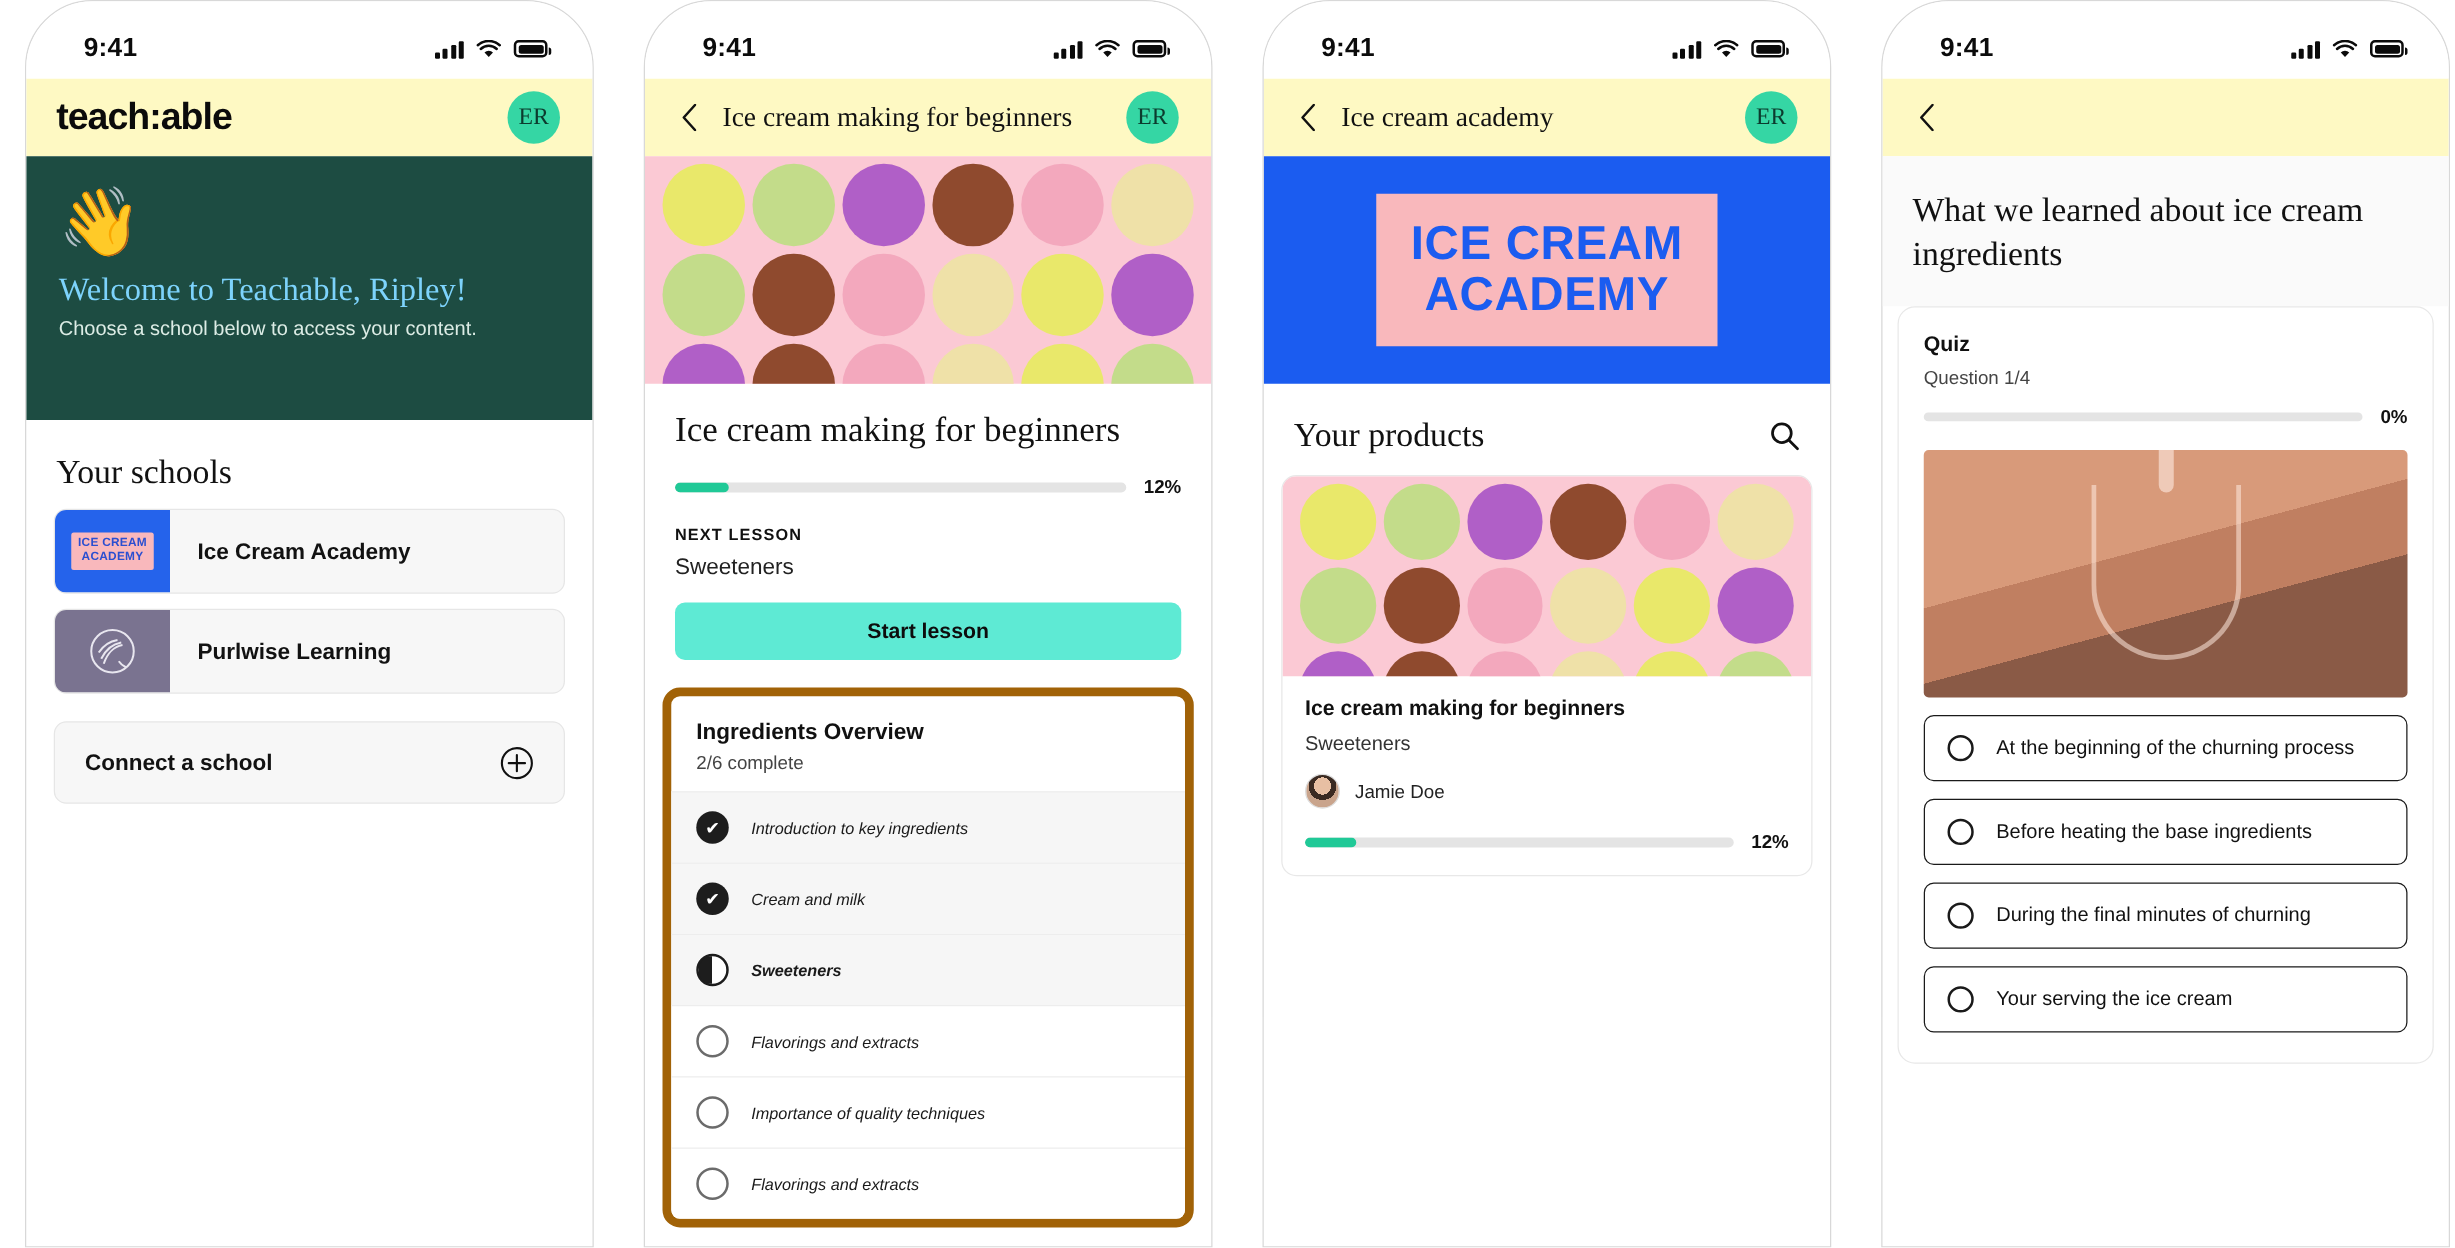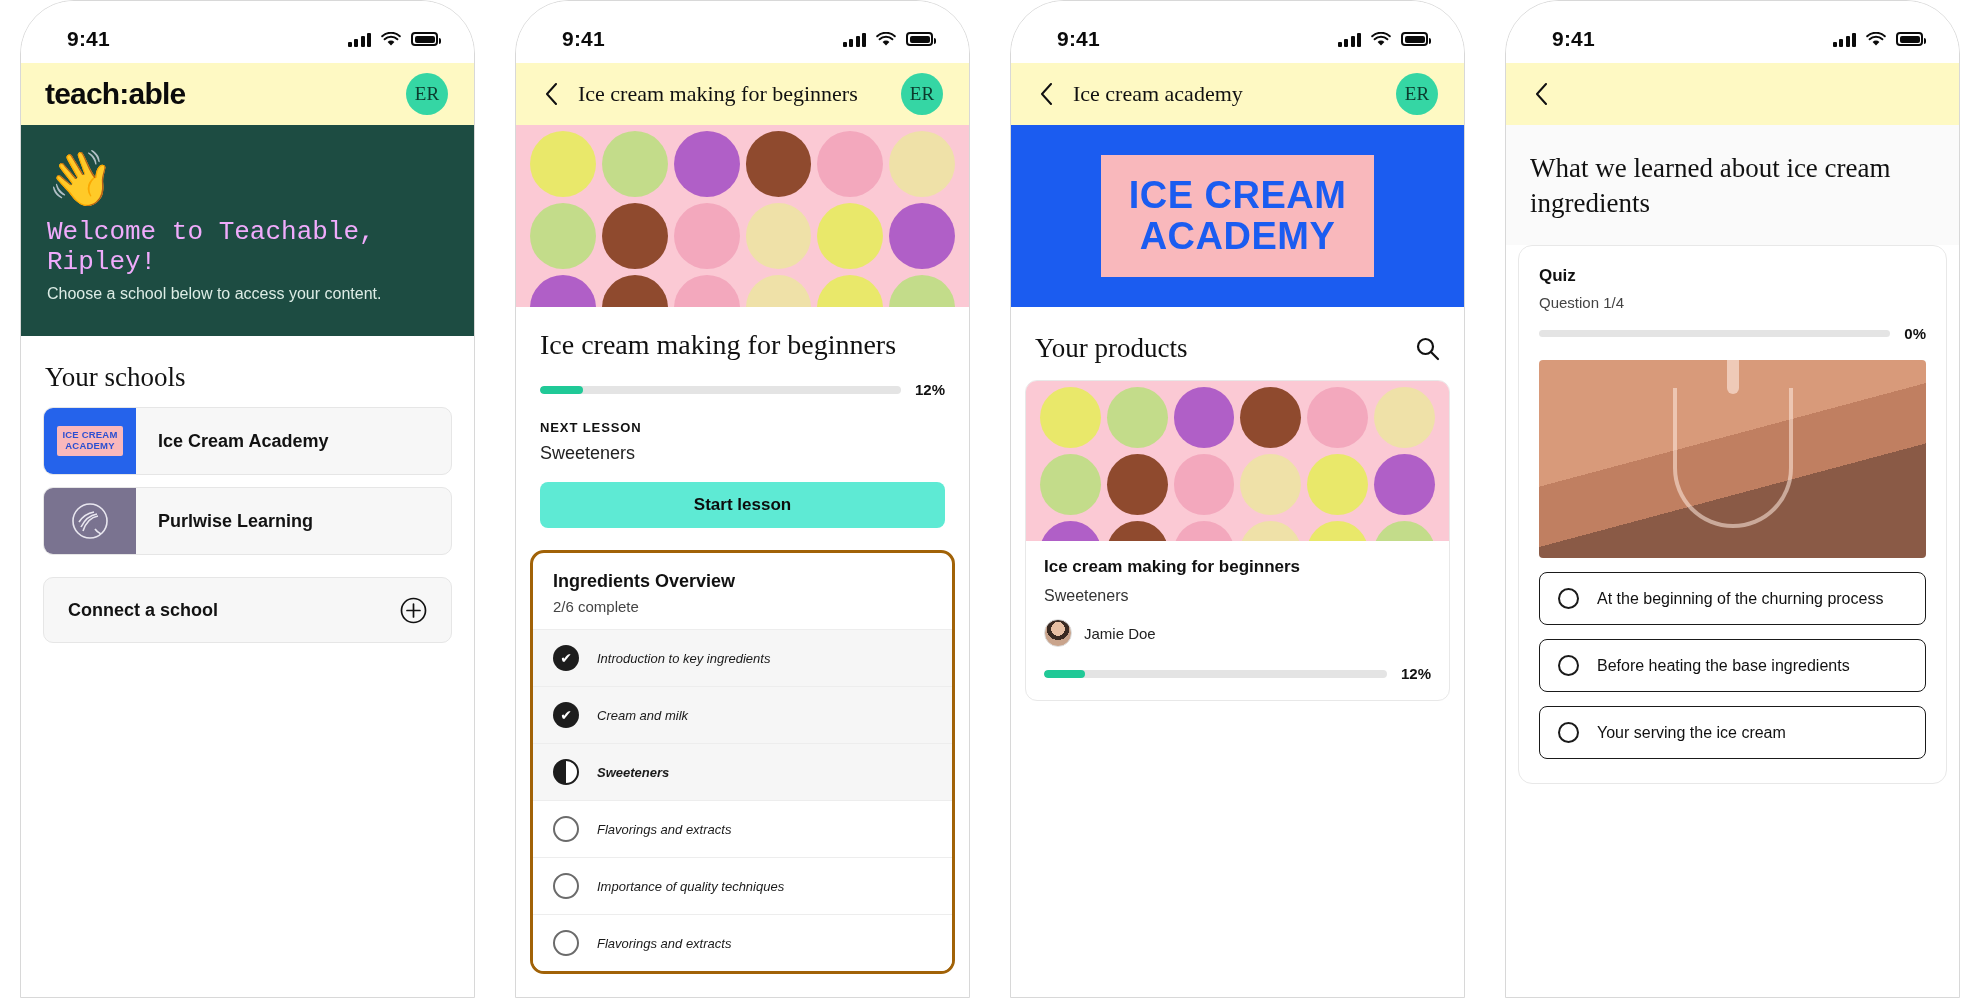--- a/index.html
+++ b/index.html
@@ -61,21 +61,21 @@
   }
 
   
   .welcome {
     background: #1d4c42;
     padding: 26px 26px 30px 26px;
     color: #fff;
     height: 211px;
   }
   .wave { font-size: 54px; line-height: 1; color: #6ee7b7; display:block; }
-  .welcome-title { font-family: Liberation Mono, monospace; font-size: 26px; font-weight: 400; margin-top: 12px; color: #f0abfc; }
+  .welcome-title { font-family: Liberation Serif, serif; font-size: 26px; font-weight: 400; margin-top: 12px; color: #7dd3fc; }
   .welcome-sub { font-size: 16px; margin-top: 8px; color: #dcece5; }
 
   .section-title { font-family: "Liberation Serif", serif; font-size: 27px; color: #121212; padding: 26px 24px 14px 24px; }
 
   .school-row {
     display: flex; align-items: center;
     background: #f7f7f7;
     border: 1px solid #e6e6e6;
     border-radius: 10px;
     margin: 0 22px 12px 22px;
@@ -113,21 +113,21 @@
   .ppct { font-size: 15px; font-weight: 700; color:#111; }
   .eyebrow { font-size: 13px; font-weight: 700; letter-spacing: .9px; color:#111; margin-top: 22px; }
   .next-lesson { font-size: 18px; color:#222; margin-top: 8px; }
   .btn-primary {
     display:block; width: calc(100% - 48px); margin: 18px 24px 0 24px;
     background:#5eead4; color:#0d0d0d; border:none; border-radius: 8px;
     height: 46px; font-size: 17px; font-weight: 700; cursor:pointer;
   }
 
   .card {
-    margin: 22px 14px 0 14px; background:#fff; border:3px solid #a16207;
+    margin: 22px 14px 0 14px; background:#fff; border:7px solid #a16207;
     border-radius: 14px; padding: 18px 0 0 0; overflow: hidden;
   }
   .card-title { font-size: 18px; font-weight:700; color:#111; padding: 0 20px; }
   .card-sub { font-size: 15px; color:#444; padding: 6px 20px 14px 20px; }
   .lesson {
     display:flex; align-items:center; gap:18px;
     padding: 15px 20px; border-top:1px solid #ededed; background:#f6f6f6;
   }
   .lesson.plain { background:#fff; }
   .lesson-label { font-size: 13px; color:#1a1a1a;font-style:italic; }
@@ -474,19 +474,23 @@
           <div class="option">
             <span class="radio"></span>
             <span class="option-label">At the beginning of the churning process</span>
           </div>
           <div class="option">
             <span class="radio"></span>
             <span class="option-label">Before heating the base ingredients</span>
           </div>
           <div class="option">
             <span class="radio"></span>
+            <span class="option-label">During the final minutes of churning</span>
+          </div>
+          <div class="option">
+            <span class="radio"></span>
             <span class="option-label">Your serving the ice cream</span>
           </div>
         </div>
     </div>
   </div>
 
 </div>
 
 </body></html>

